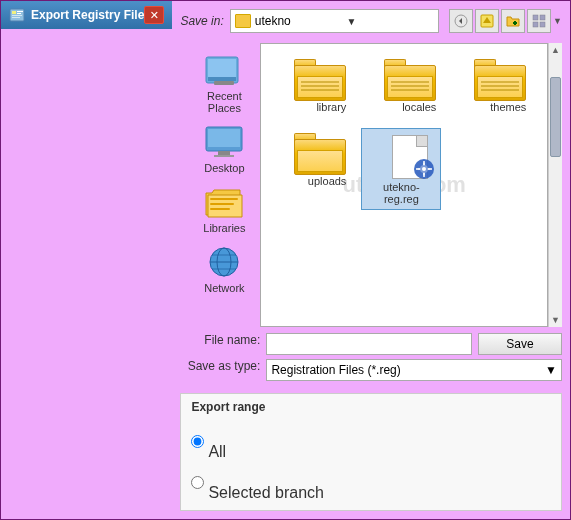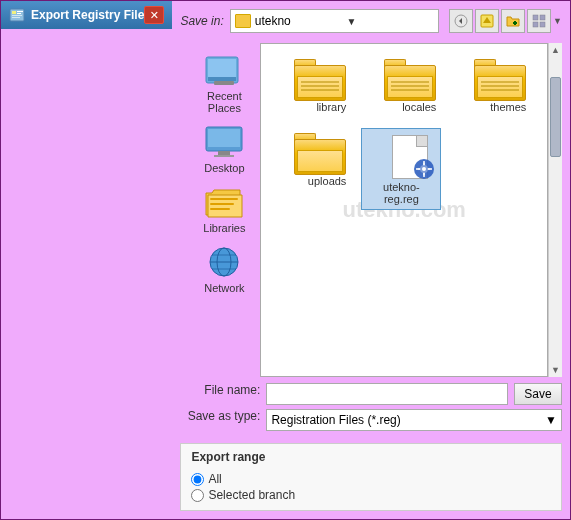--- a/index.html
+++ b/index.html
@@ -361,21 +361,21 @@
       border: 1px solid #aaa;
       background: white;
       padding: 4px 4px;
       font-size: 12px;
       display: flex;
       align-items: center;
       justify-content: space-between;
     }
 
     .btn-save, .btn-cancel {
-      width: 48px;
+      width: 84px;
       height: 22px;
       border: 1px solid #aaa;
       background: linear-gradient(to bottom, #f8f8f8, #e0e0e0);
       font-size: 12px;
       cursor: pointer;
       display: flex;
       align-items: center;
       justify-content: center;
     }
 
@@ -394,22 +394,23 @@
     }
 
     .radio-row {
       display: flex;
       align-items: center;
       gap: 4px;
       margin-bottom: 2px;
     }
 
     .radio-label {
-      font-size: 12px;
+      font-size: 16px;
       color: #333;
+      margin-top: 21px;
     }
 
     .file-area-container {
       display: flex;
       flex: 1;
     }
   </style>
 </head>
 <body>
 

